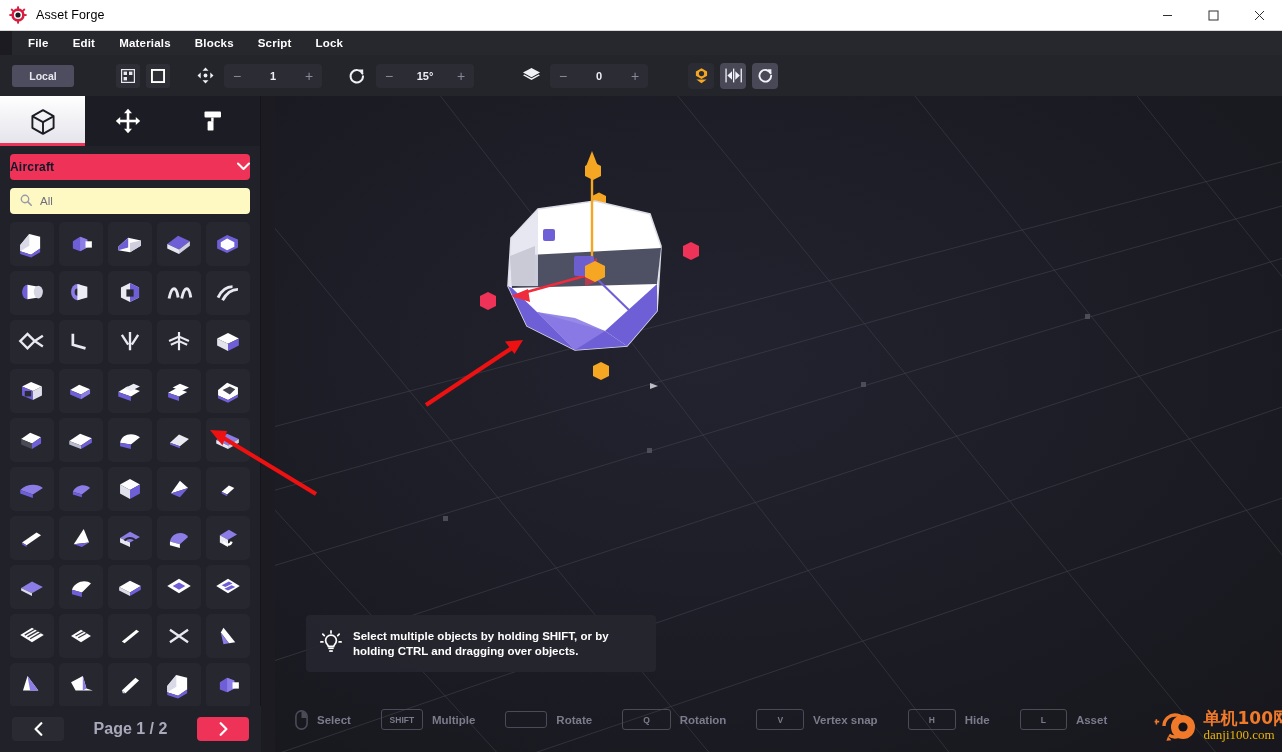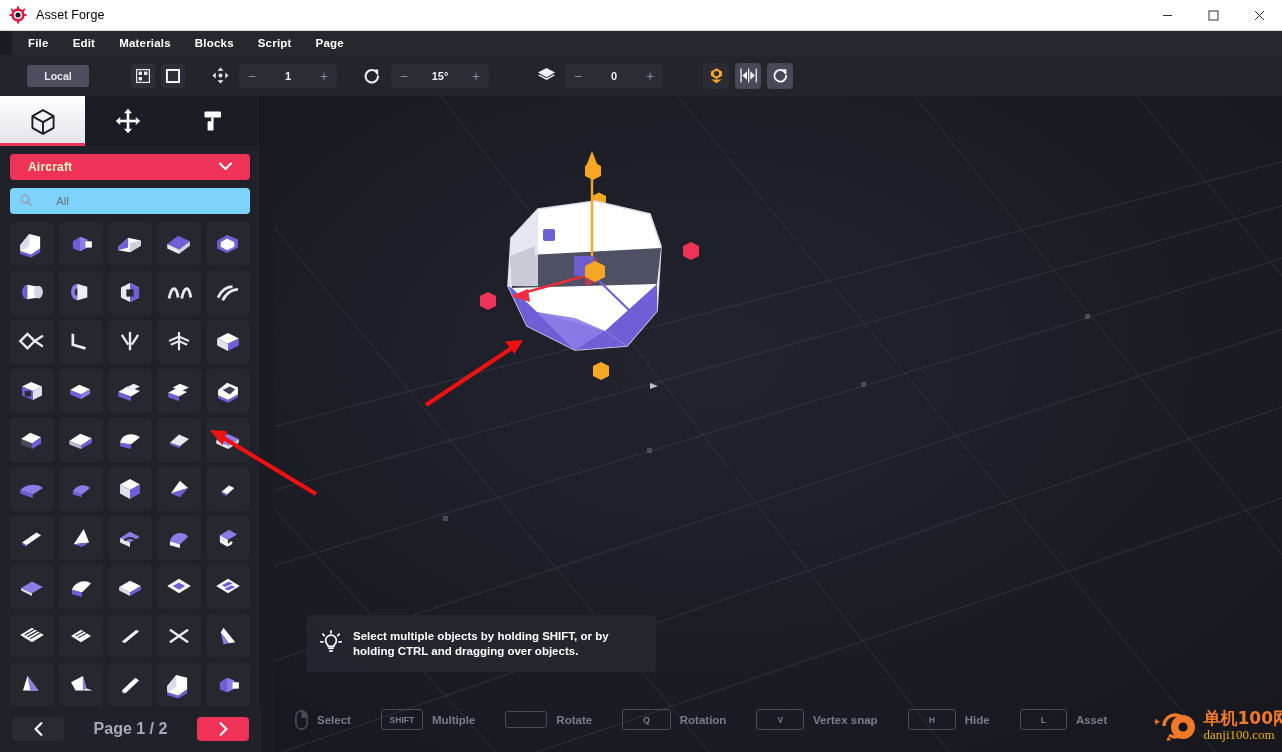--- a/index.html
+++ b/index.html
@@ -39,21 +39,21 @@
     font-size: 11.5px; font-weight: bold; color: #ffffff;
     padding: 3px 12px; letter-spacing: .2px; white-space: nowrap;
   }
 
   
   .toolbar {
     position: absolute; top: 55px; left: 0; width: 1282px; height: 41px;
     background: #24242b; display: flex; align-items: center;
   }
   .tb-local {
-    margin-left: 27px; width: 62px; height: 22px; border-radius: 3px;
+    margin-left: 12px; width: 62px; height: 22px; border-radius: 3px;
     background: #4d4d5f; color: #e7e7ef; font-size: 10.5px; font-weight: bold;
     display: flex; align-items: center; justify-content: center;
   }
   .tb-sep { width: 12px; }
   .tb-iconbtn {
     width: 24px; height: 24px; border-radius: 3px; background: #2e2e37;
     display: flex; align-items: center; justify-content: center;
     margin-left: 6px; color: #e9e9f2;
   }
   .tb-plain {
@@ -87,27 +87,27 @@
   }
   .tab.active {
     background: linear-gradient(#ffffff, #e2e2ea); color: #1c1c24;
   }
   .tab.active::after {
     content: ""; position: absolute; left: 0; right: 0; bottom: 0; height: 3px; background: #ef3257;
   }
   .sb-body { padding: 8px 10px 0 10px; }
   .dropdown {
     height: 26px; border-radius: 4px; background: #ef3257;
-    display: flex; align-items: center; padding: 0 18px;
-    color: #fef9c3; font-size: 12px; font-weight: bold; letter-spacing: .2px; text-align: center;
+    display: flex; align-items: center; padding: 0 0;
+    color: #0f172a; font-size: 12px; font-weight: bold; letter-spacing: .2px; text-align: center;
   }
   .dropdown .chev { margin-left: auto; }
   .searchbox {
-    margin-top: 8px; height: 26px; border-radius: 4px; background: #7dd3fc;
-    display: flex; align-items: center; padding: 0 10px; gap: 24px;
+    margin-top: 8px; height: 26px; border-radius: 4px; background: #fef9c3;
+    display: flex; align-items: center; padding: 0 10px; gap: 8px;
   }
   .searchbox .ph { color: #6e6e7e; font-size: 11.5px; }
   .grid {
     margin-top: 8px; display: grid; grid-template-columns: repeat(5, 44px);
     gap: 5px 5px;
   }
   .tile {
     width: 44px; height: 44px; border-radius: 5px; background: #272730;
     display: flex; align-items: center; justify-content: center;
   }
@@ -207,21 +207,21 @@
       </div>
     </div>
   </div>
 
   <div class="menubar">
     <div class="menu-item">File</div>
     <div class="menu-item">Edit</div>
     <div class="menu-item">Materials</div>
     <div class="menu-item">Blocks</div>
     <div class="menu-item">Script</div>
-    <div class="menu-item">Page</div>
+    <div class="menu-item">Lock</div>
   </div>
 
   <div class="toolbar">
     <div class="tb-local">Local</div>
     <div class="tb-sep"></div>
 
     <div class="tb-iconbtn" style="margin-left:30px">
       <svg width="14" height="14" viewBox="0 0 14 14">
         <rect x="0.5" y="0.5" width="13" height="13" fill="none" stroke="#e9e9f2" stroke-width="1.4"></rect>
         <rect x="2.6" y="2.6" width="3.4" height="3.4" fill="#e9e9f2"></rect>

